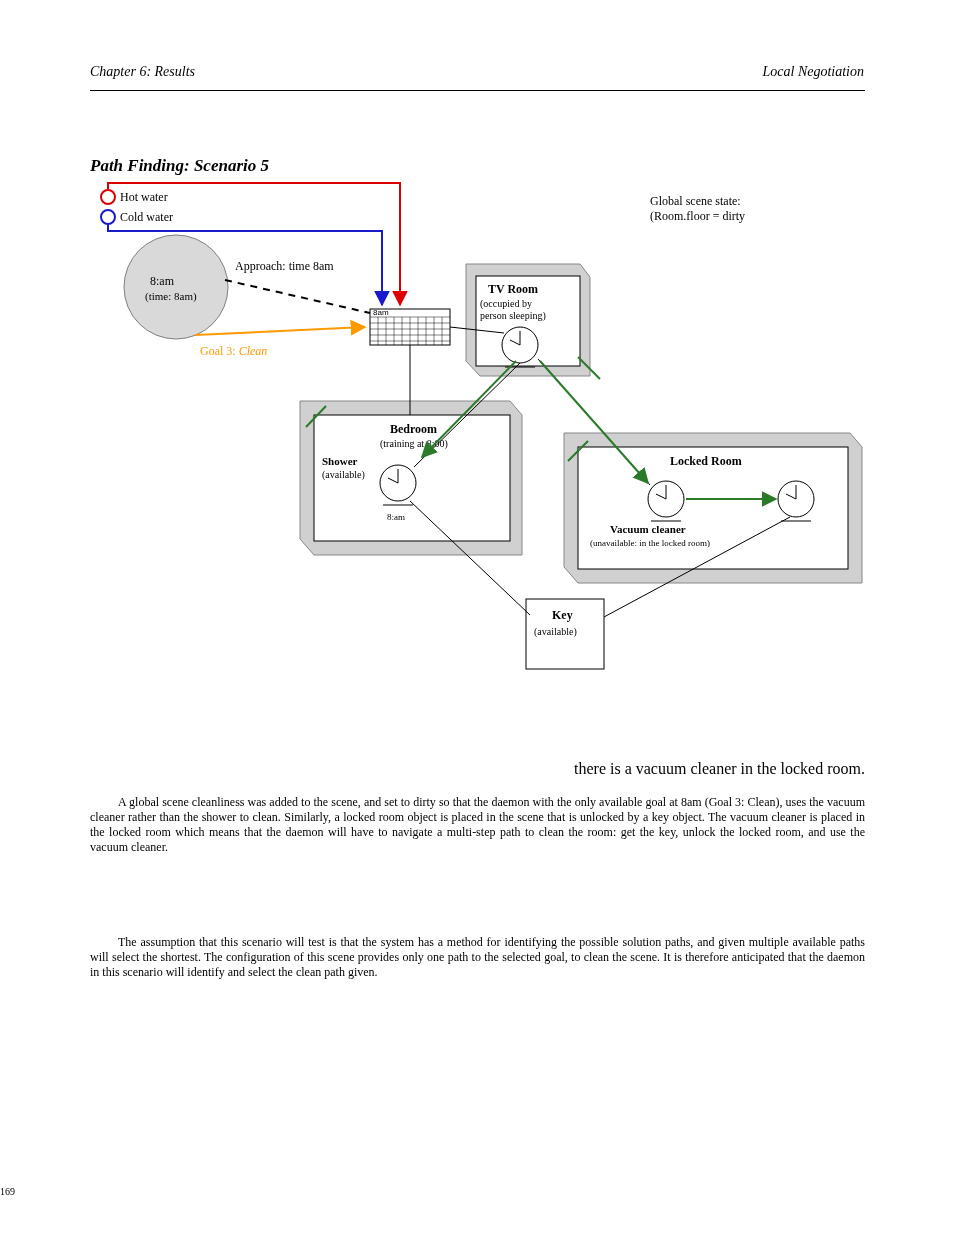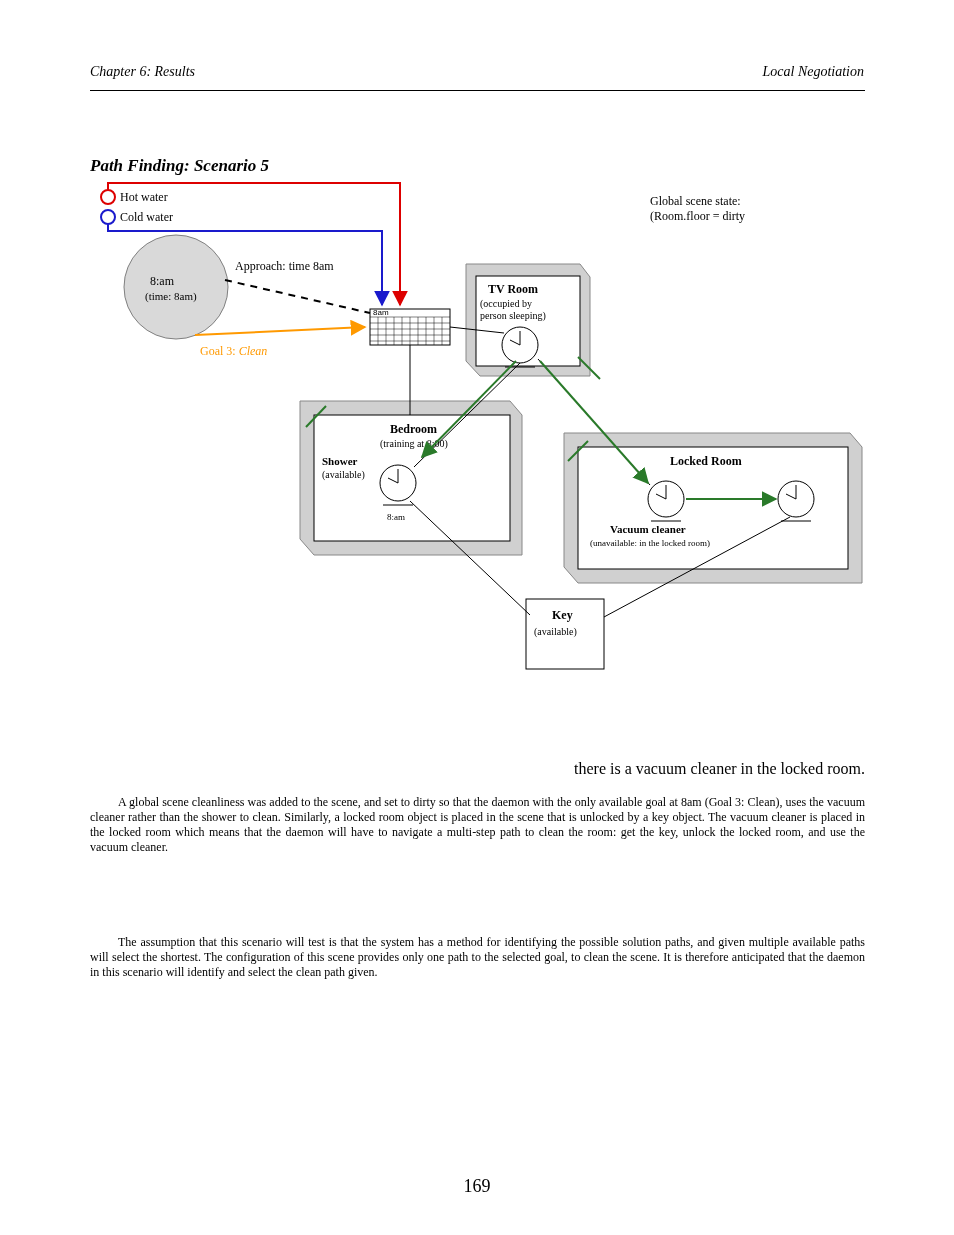--- a/index.html
+++ b/index.html
@@ -60,22 +60,22 @@
     width: 775px;
     font-size: 12px;
     line-height: 1.25;
     text-align: justify;
   }
   .footer-page {
     position: absolute;
     left: 0;
     right: 0;
     bottom: 38px;
-    text-align: center;
-    font-size: 18px;
+    text-align: left;
+    font-size: 10px;
   }
   svg { display: block; }
 </style>
 </head>
 <body>
 
 <div class="page">
   <div class="header-text header-left">Chapter 6: Results</div>
   <div class="header-text header-right">Local Negotiation</div>
   <div class="header-underline"></div>

